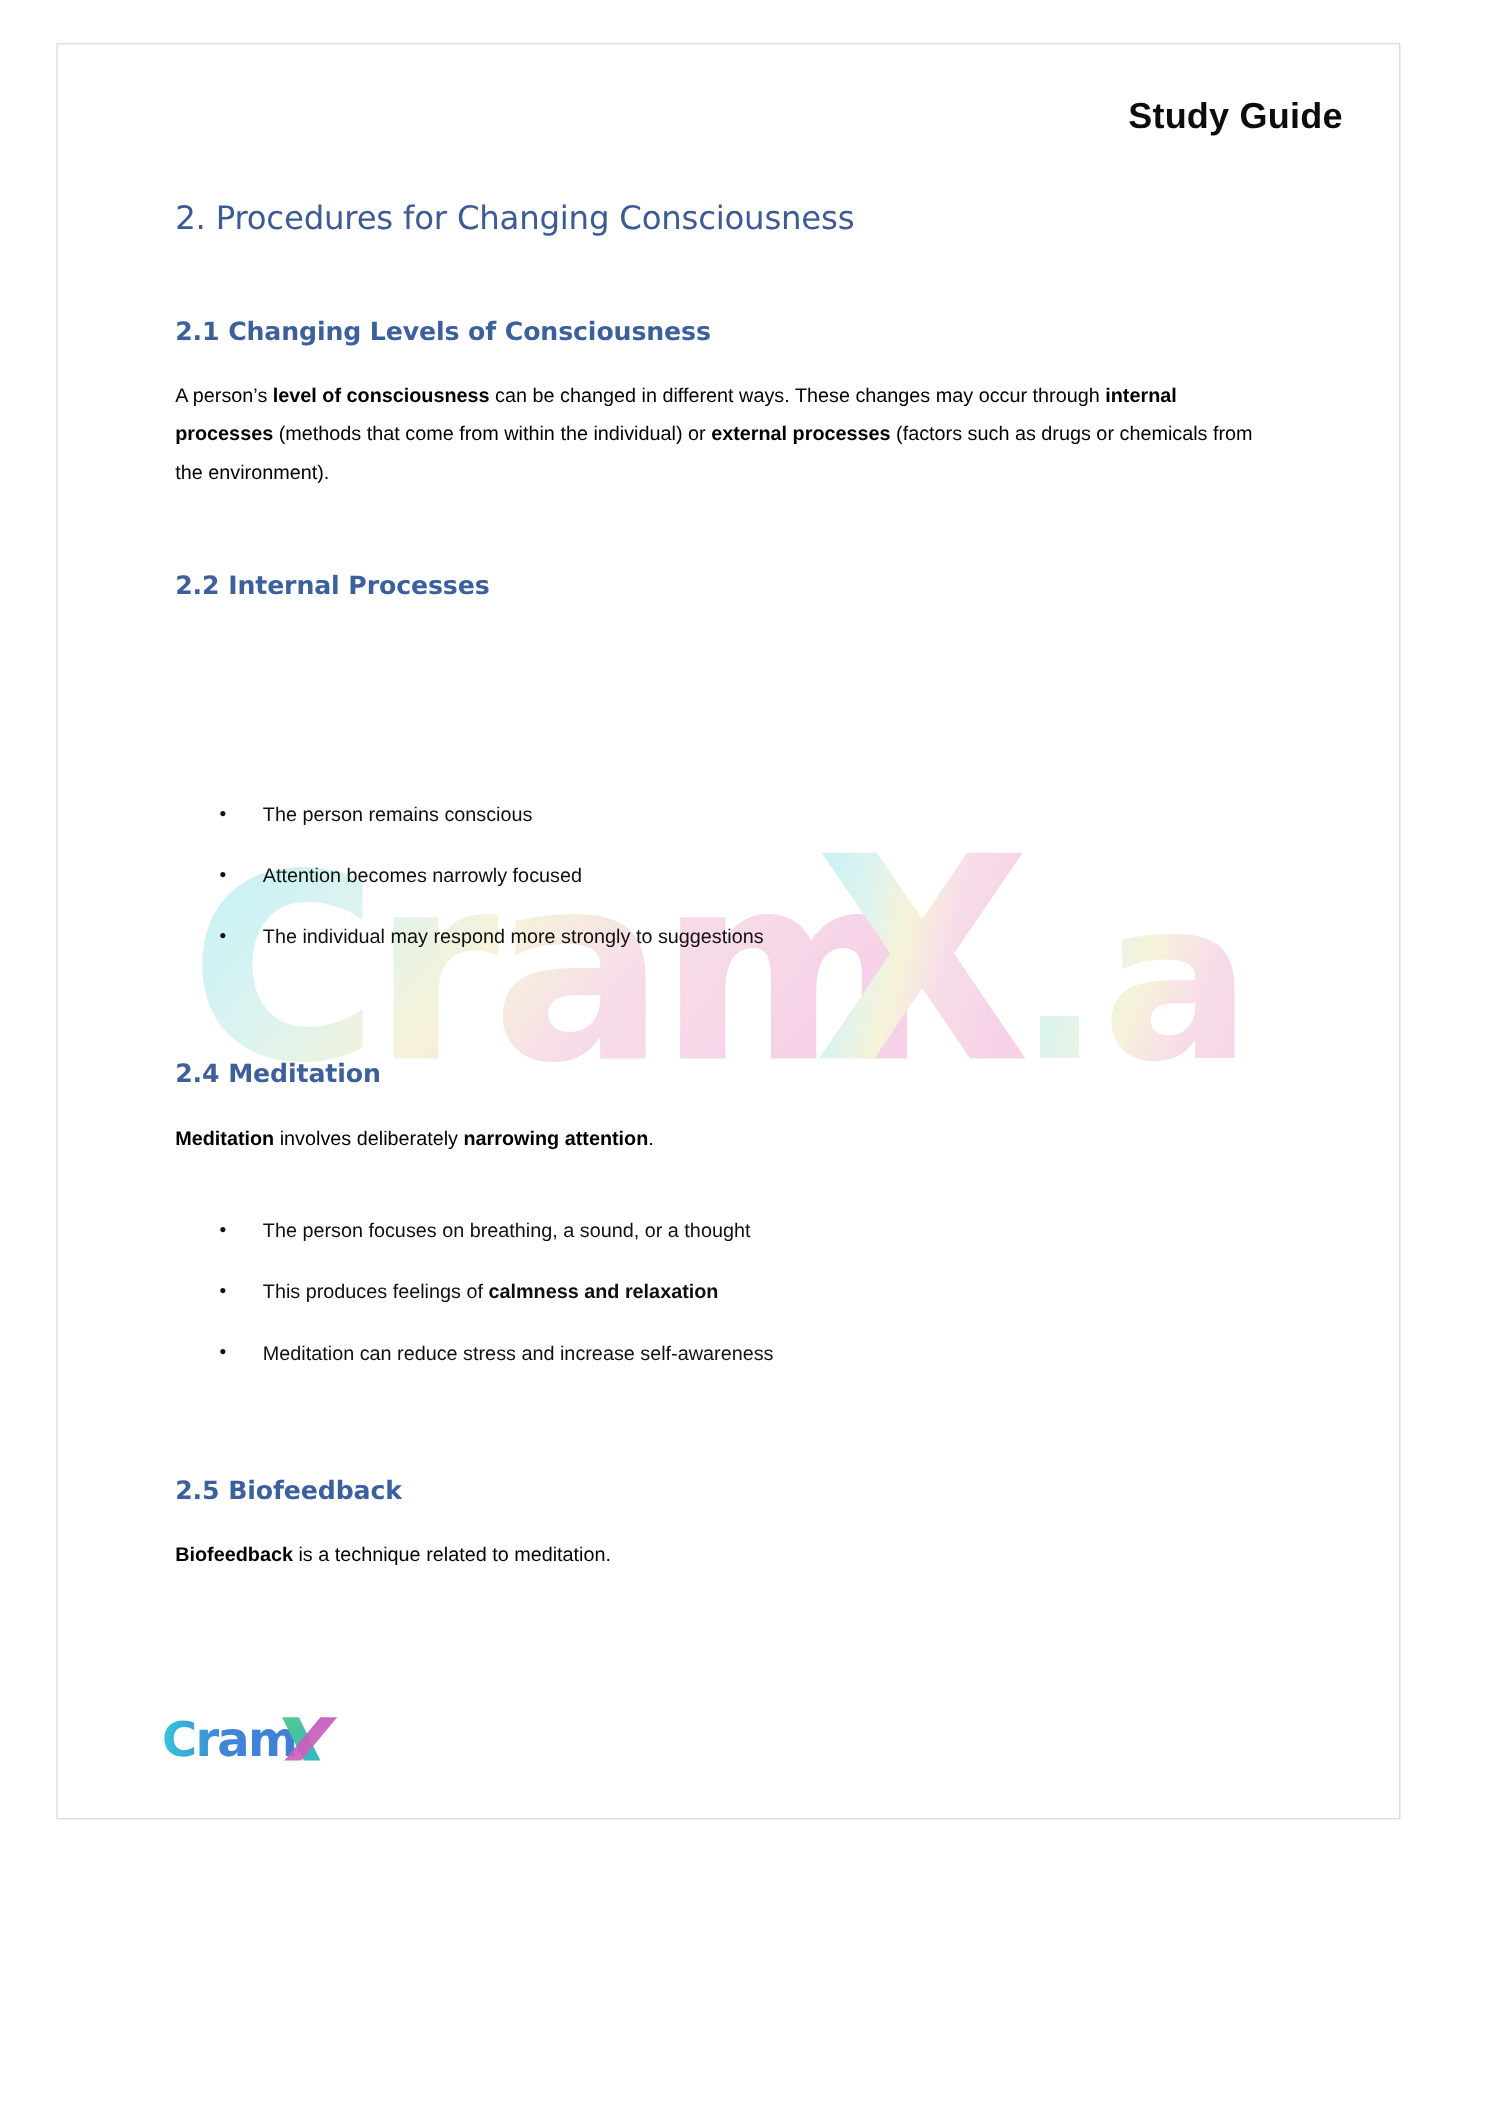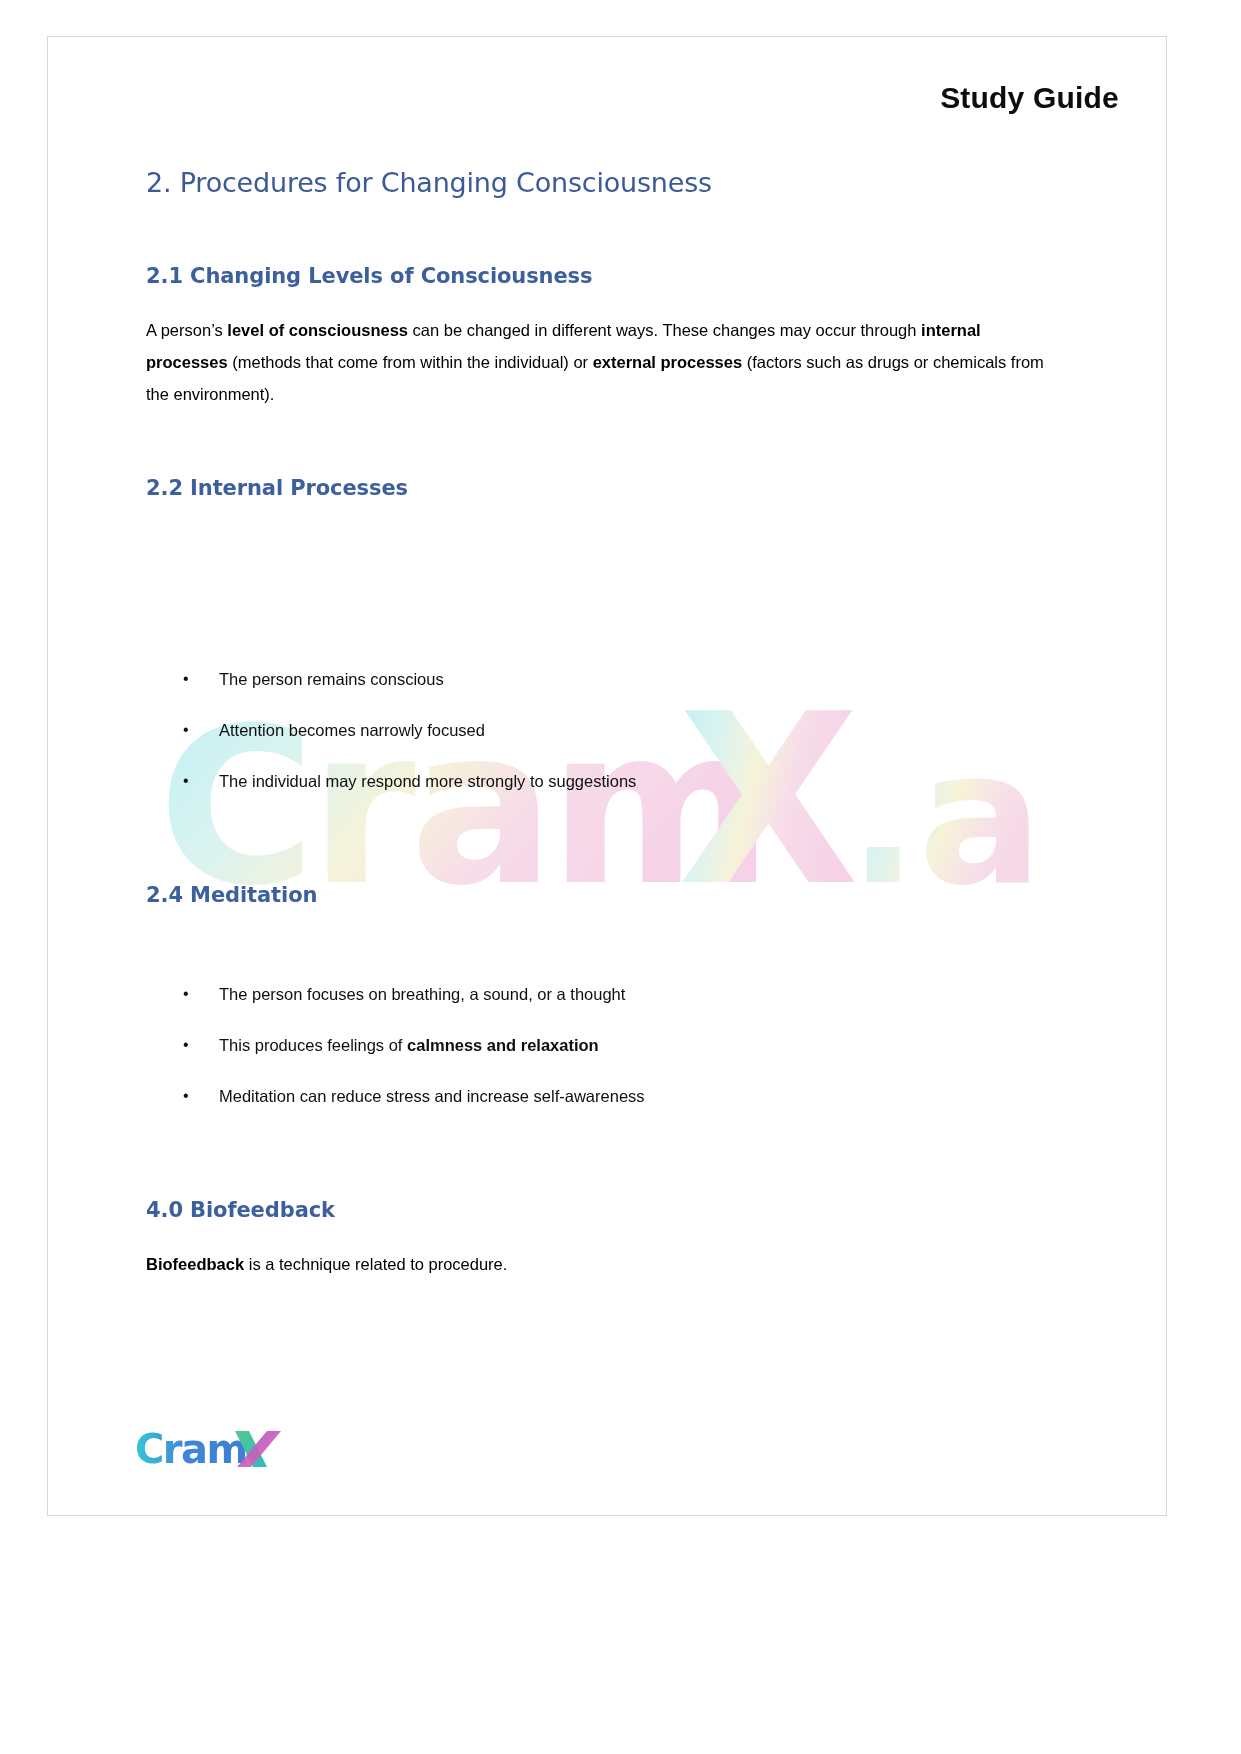--- a/index.html
+++ b/index.html
@@ -178,32 +178,33 @@
           <ul class="bullets">
             <li><span class="bullet-dot">•</span><span>The person remains conscious</span></li>
             <li><span class="bullet-dot">•</span><span>Attention becomes narrowly focused</span></li>
             <li><span class="bullet-dot">•</span><span>The individual may respond more strongly to suggestions</span></li>
           </ul>
         </div>
         <div>
           <div class="spacer-lg"></div>
           <h2 class="sec-h2">2.4 Meditation</h2>
           <div class="spacer-sm"></div>
+          <p class="para"><b>Meditation</b><span> involves deliberately </span><b>narrowing attention</b><span>.</span></p>
           <div class="spacer-md"></div>
           <ul class="bullets">
             <li><span class="bullet-dot">•</span><span>The person focuses on breathing, a sound, or a thought</span></li>
             <li><span class="bullet-dot">•</span><span>This produces feelings of </span><b>calmness and relaxation</b></li>
             <li><span class="bullet-dot">•</span><span>Meditation can reduce stress and increase self-awareness</span></li>
           </ul>
         </div>
         <div>
           <div class="spacer-lg"></div>
-          <h2 class="sec-h2">4.0 Biofeedback</h2>
-          <div class="spacer-sm"></div>
-          <p class="para"><b>Biofeedback</b><span> is a technique related to procedure.</span></p>
+          <h2 class="sec-h2">2.5 Biofeedback</h2>
+          <div class="spacer-sm"></div>
+          <p class="para"><b>Biofeedback</b><span> is a technique related to meditation.</span></p>
         </div>
       </div>
 
   </div>
 
   <div class="footer-logo">
     <svg width="200" height="46" viewBox="0 0 200 46" xmlns="http://www.w3.org/2000/svg">
       <defs>
         <linearGradient id="lgWord" x1="0" y1="0" x2="1" y2="0">
           <stop offset="0%" stop-color="#35c6d8"></stop>

